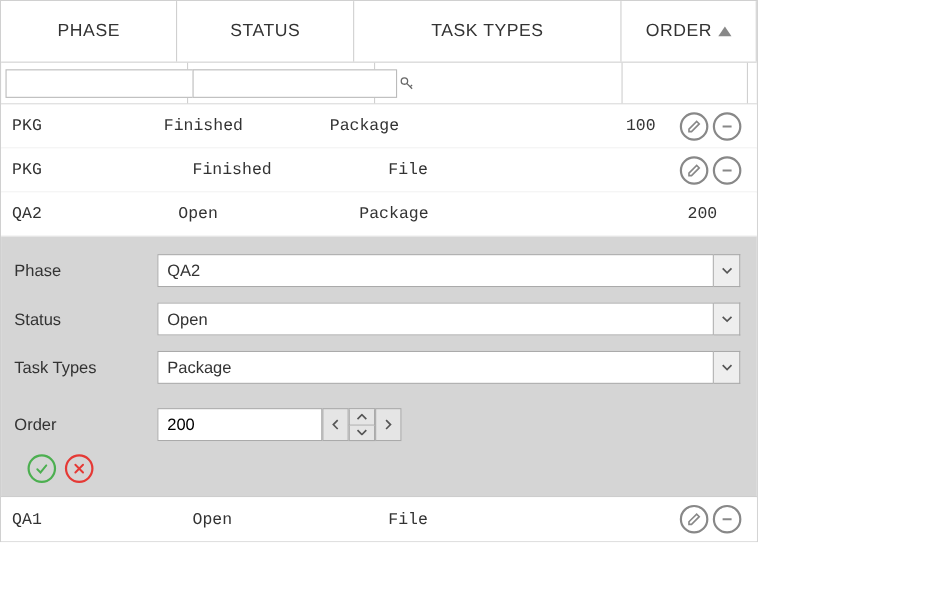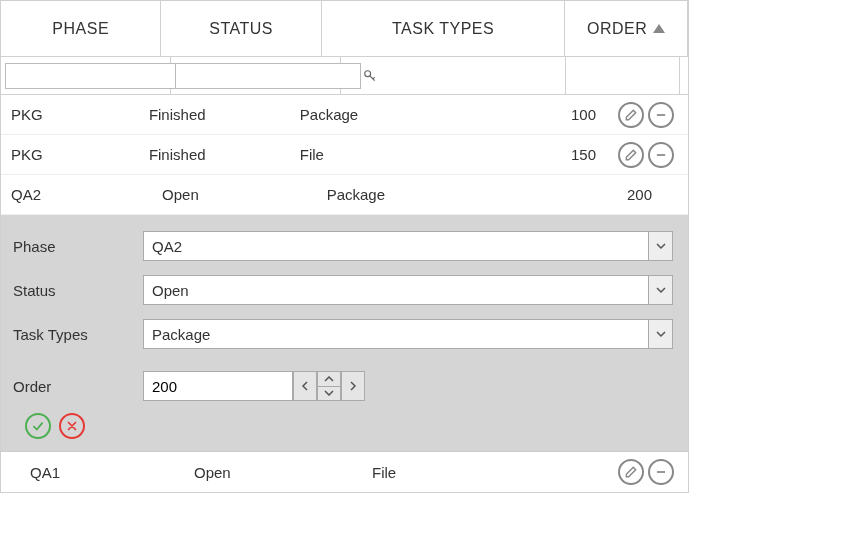--- a/index.html
+++ b/index.html
@@ -77,20 +77,21 @@
     justify-content: center;
     margin-left: 2px;
   }
 
   .data-row {
     display: flex;
     border-bottom: 1px solid #eee;
     height: 40px;
     align-items: center;
     background: #fff;
+    font-family: Liberation Mono, monospace;
   }
   .data-cell { display: flex; align-items: center; }
   .data-cell.col-phase   { padding-left: 10px; }
   .data-cell.col-status  { padding-left: 4px; }
   .data-cell.col-types   { padding-left: 12px; }
   .data-cell.col-order   { justify-content: flex-end; padding-right: 22px; text-align: center; }
   .data-cell.col-actions { justify-content: flex-end; padding-right: 14px; gap: 4px; }
 
   .round-btn {
     width: 26px; height: 26px;
@@ -261,21 +262,20 @@
             <line x1="5" y1="12" x2="19" y2="12" stroke="#888" stroke-width="3"></line>
           </svg>
       </span>
     </div>
   </div>
 
   <div class="data-row">
     <div class="data-cell col-phase">PKG</div>
     <div class="data-cell col-status">Finished</div>
     <div class="data-cell col-types">File</div>
-    <div class="data-cell col-order">150</div>
     <div class="data-cell col-actions">
       <span class="round-btn">
         <svg width="14" height="14" viewBox="0 0 24 24">
             <path d="M4 20 L8 20 L20 8 L16 4 L4 16 Z" fill="none" stroke="#888" stroke-width="2.5"></path>
           </svg>
       </span>
       <span class="round-btn">
         <svg width="14" height="14" viewBox="0 0 24 24">
             <line x1="5" y1="12" x2="19" y2="12" stroke="#888" stroke-width="3"></line>
           </svg>
@@ -360,21 +360,21 @@
           </svg>
       </span>
       <span class="commit-btn commit-cancel">
         <svg width="14" height="14" viewBox="0 0 24 24">
             <path d="M6 6 L18 18 M18 6 L6 18" fill="none" stroke="#e53935" stroke-width="3" stroke-linecap="round"></path>
           </svg>
       </span>
     </div>
   </div>
 
-  <div class="data-row" style="border-bottom:none;margin-left:19px;">
+  <div class="data-row" style="border-bottom:none;">
     <div class="data-cell col-phase">QA1</div>
     <div class="data-cell col-status">Open</div>
     <div class="data-cell col-types">File</div>
     <div class="data-cell col-actions">
       <span class="round-btn">
         <svg width="14" height="14" viewBox="0 0 24 24">
             <path d="M4 20 L8 20 L20 8 L16 4 L4 16 Z" fill="none" stroke="#888" stroke-width="2.5"></path>
           </svg>
       </span>
       <span class="round-btn">

